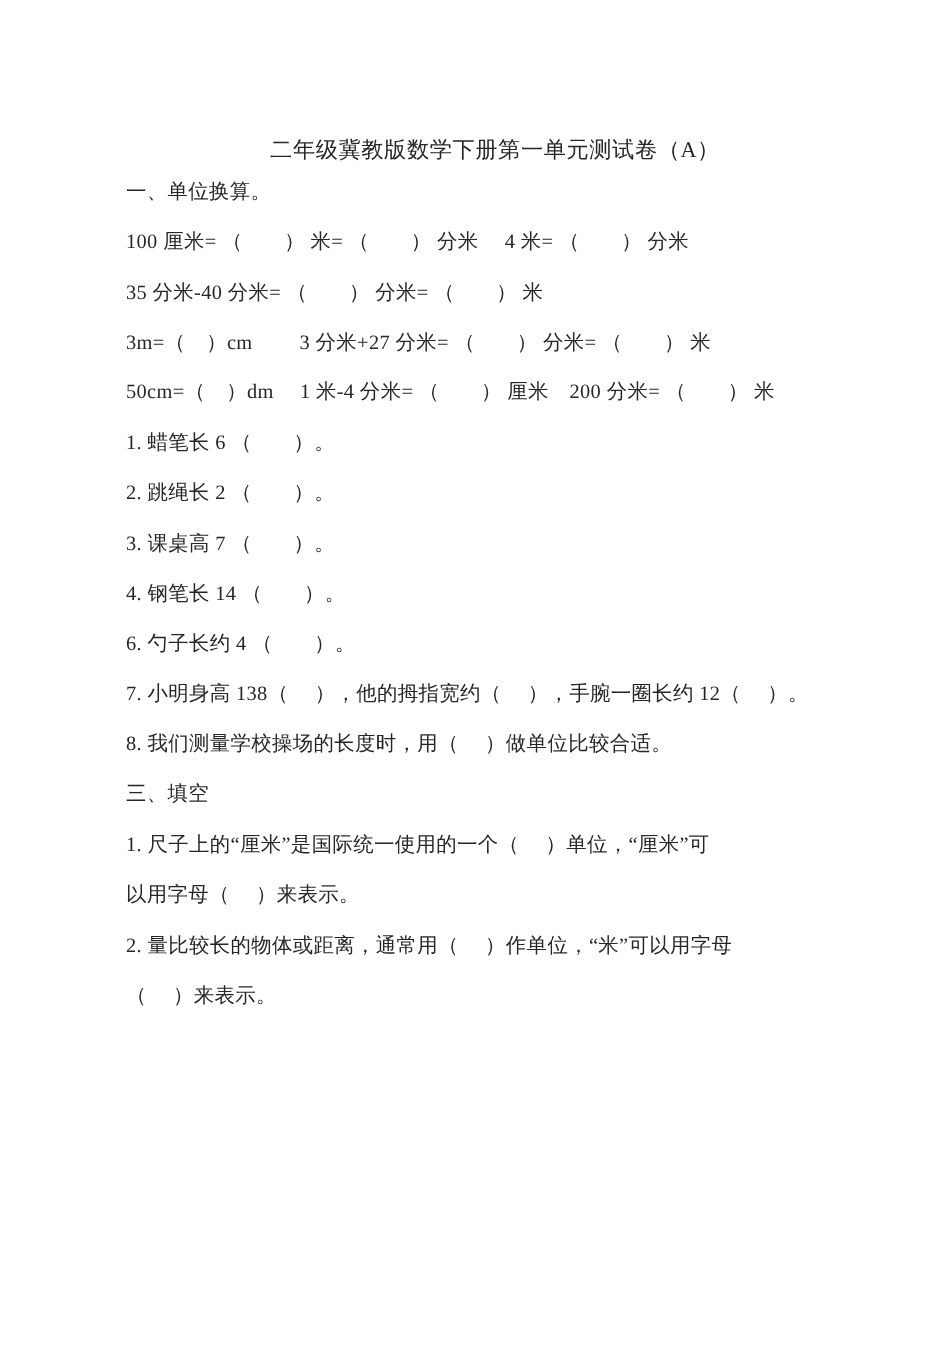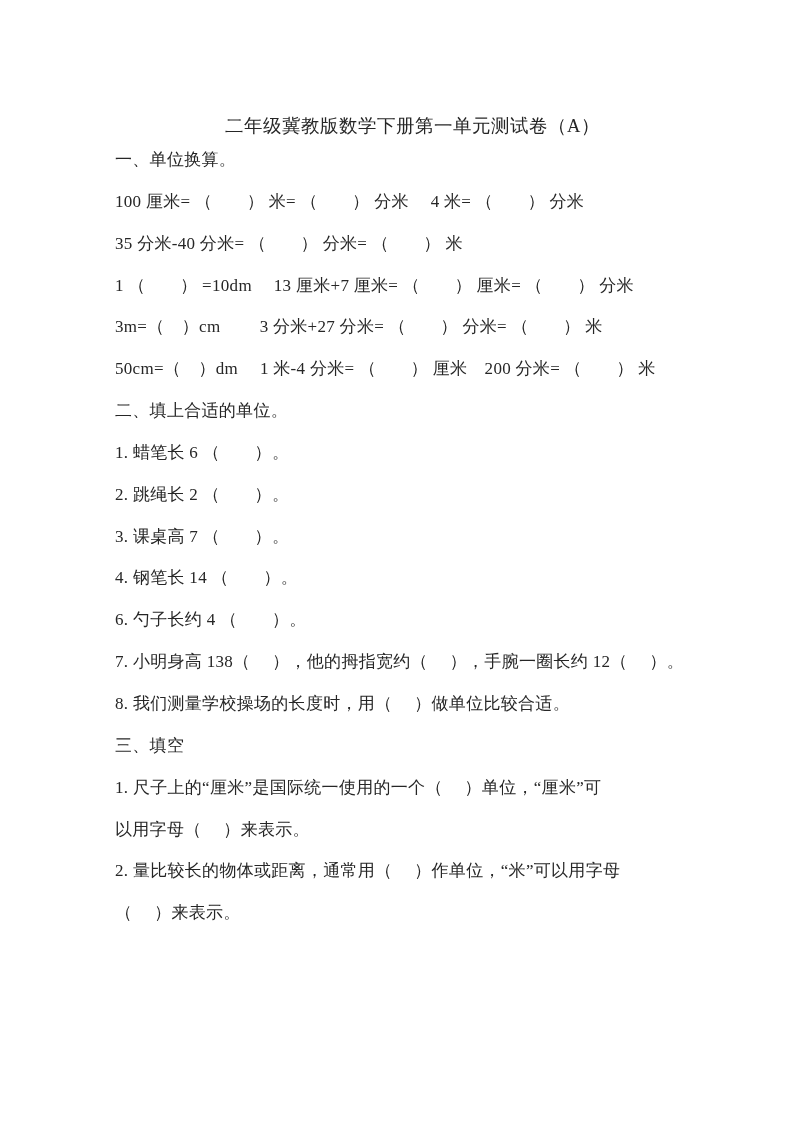--- a/index.html
+++ b/index.html
@@ -25,21 +25,21 @@
     text-align: center;
     font-size: 18.5px;
     font-weight: 400;
     line-height: 30px;
     letter-spacing: 0.5px;
     white-space: pre;
   }
   .lines {
     position: absolute;
     top: 139px;
-    left: 115px;
+    left: 105px;
     width: 600px;
   }
   .line {
     height: 41.85px;
     line-height: 41.85px;
     font-size: 17px;
     white-space: pre;
     letter-spacing: 0.3px;
   }
 </style>
@@ -47,25 +47,23 @@
 <body>
 
 <div class="page">
   <h1 class="title">二年级冀教版数学下册第一单元测试卷（A）</h1>
 
   <div class="lines">
 
     <div class="line">一、单位换算。</div>
     <div class="line">100 厘米= （　　） 米= （　　） 分米　 4 米= （　　） 分米</div>
     <div class="line">35 分米-40 分米= （　　） 分米= （　　） 米</div>
-    <div class="line">1 （　　） =10dm　 13 厘米+7 厘米= （　　） 厘米= （　　） 分米</div>
     <div class="line">3m=（　）cm　　 3 分米+27 分米= （　　） 分米= （　　） 米</div>
     <div class="line">50cm=（　）dm　 1 米-4 分米= （　　） 厘米　200 分米= （　　） 米</div>
 
-    <div class="line">二、填上合适的单位。</div>
     <div class="line">1. 蜡笔长 6 （　　）。</div>
     <div class="line">2. 跳绳长 2 （　　）。</div>
     <div class="line">3. 课桌高 7 （　　）。</div>
     <div class="line">4. 钢笔长 14 （　　）。</div>
     <div class="line">6. 勺子长约 4 （　　）。</div>
     <div class="line">7. 小明身高 138（　 ），他的拇指宽约（　 ），手腕一圈长约 12（　 ）。</div>
     <div class="line">8. 我们测量学校操场的长度时，用（　 ）做单位比较合适。</div>
 
     <div class="line">三、填空</div>
     <div class="line">1. 尺子上的“厘米”是国际统一使用的一个（　 ）单位，“厘米”可</div>

